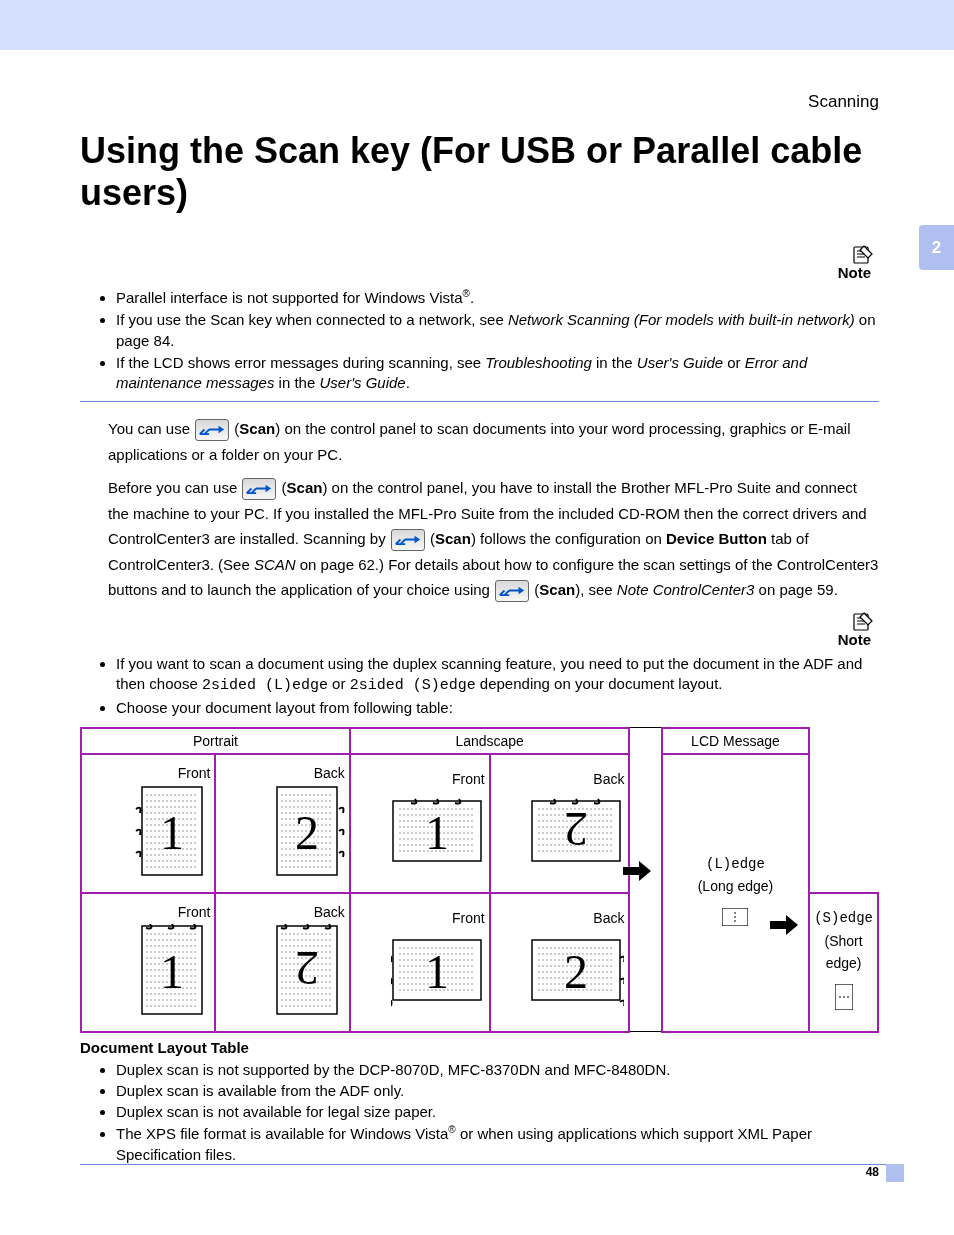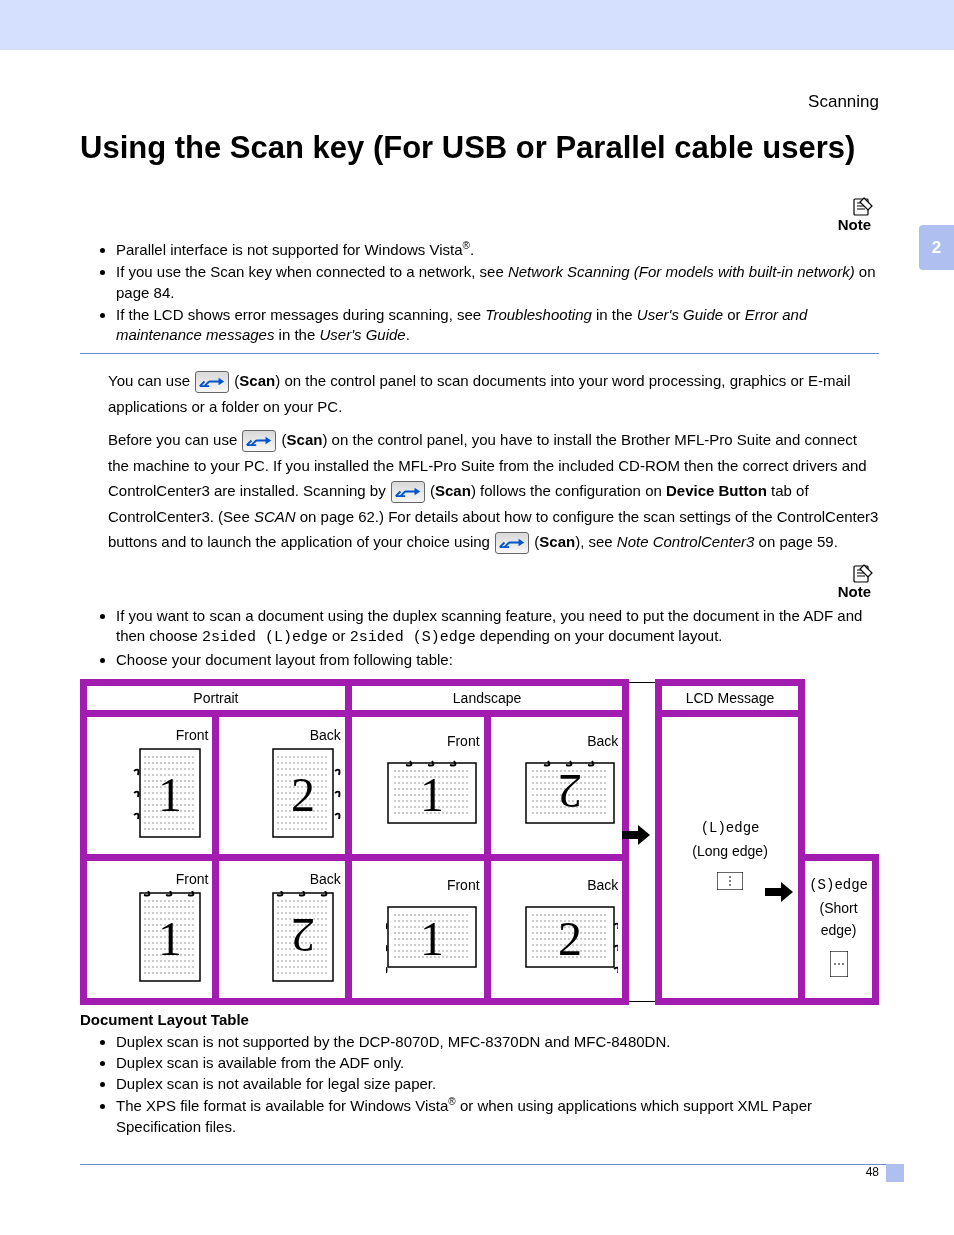--- a/index.html
+++ b/index.html
@@ -36,21 +36,21 @@
     font-size: 17px;
     display: flex;
     align-items: center;
     justify-content: center;
     border-radius: 4px 0 0 4px;
   }
   .page {
     padding: 130px 75px 60px 80px;
   }
   h1 {
-    font-size: 31px;
+    font-size: 36px;
     font-weight: bold;
     margin-bottom: 30px;
   }
   .note-header {
     display: flex;
     align-items: flex-end;
     margin-bottom: 6px;
     flex-direction: column;
   }
   .note-icon {
@@ -92,21 +92,21 @@
   b { font-weight: bold; }
   i { font-style: italic; }
 
   
   .layout-table {
     border-collapse: collapse;
     width: 100%;
     margin-top: 6px;
   }
   .layout-table td, .layout-table th {
-    border: 7px solid #a21caf;
+    border: 2px solid #a21caf;
     font-size: 14px;
     text-align: center;
     vertical-align: middle;
     padding: 4px;
   }
   .layout-table th { font-weight: normal; padding: 4px 6px; }
   .hcol { width: 155px; }
   .mcol { width: 40px; border-top:none;border-bottom:none; }
   .lcdcol { width: 180px; }
   .cell-inner { padding: 6px 0; text-align: right; }
@@ -127,21 +127,21 @@
     list-style: disc;
     padding-left: 36px;
   }
   ul.after-list li { margin-bottom: 1px; line-height: 1.35; }
 
   .page-num {
     position: absolute;
     bottom: 56px;
     right: 75px;
     font-size: 12px;
-    font-weight: normal;
+    font-weight: bold;
   }
   .bottom-rule {
     position: absolute;
     bottom: 70px;
     left: 80px;
     right: 56px;
     height: 1px;
     background: #6a8ad6;
   }
   .corner-sq {

